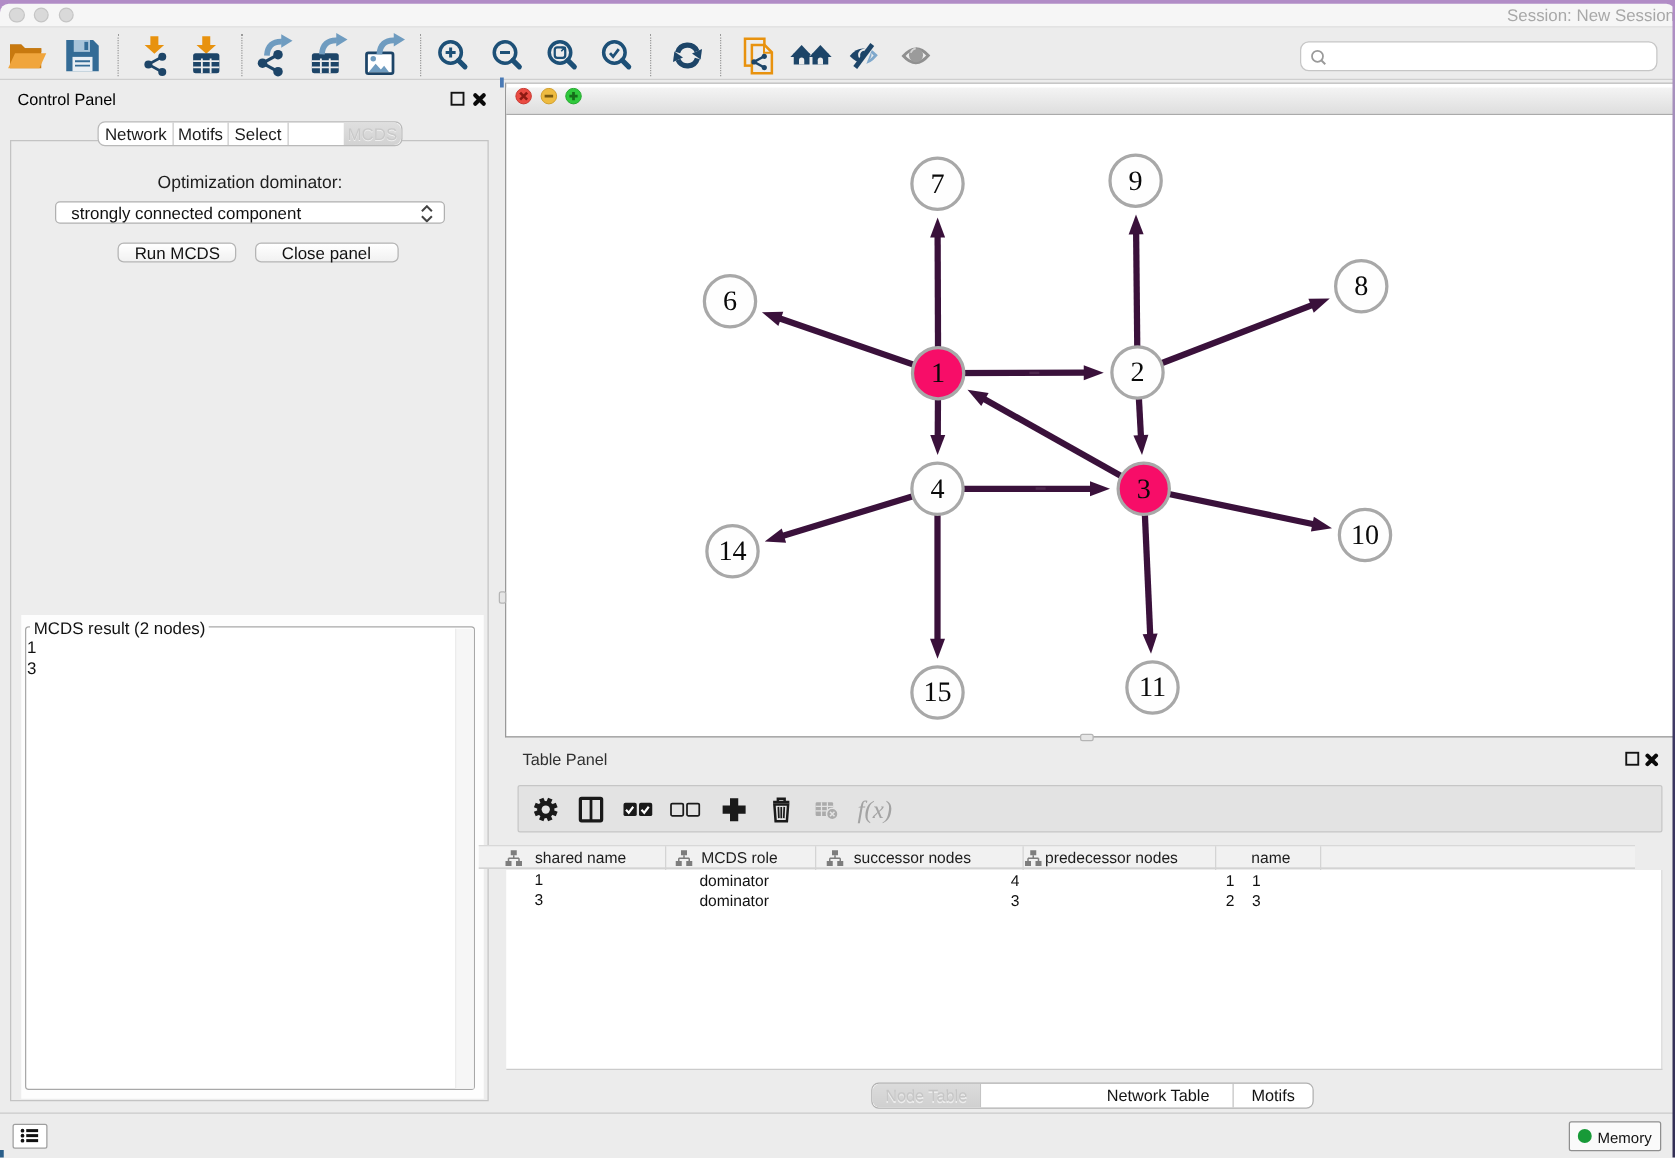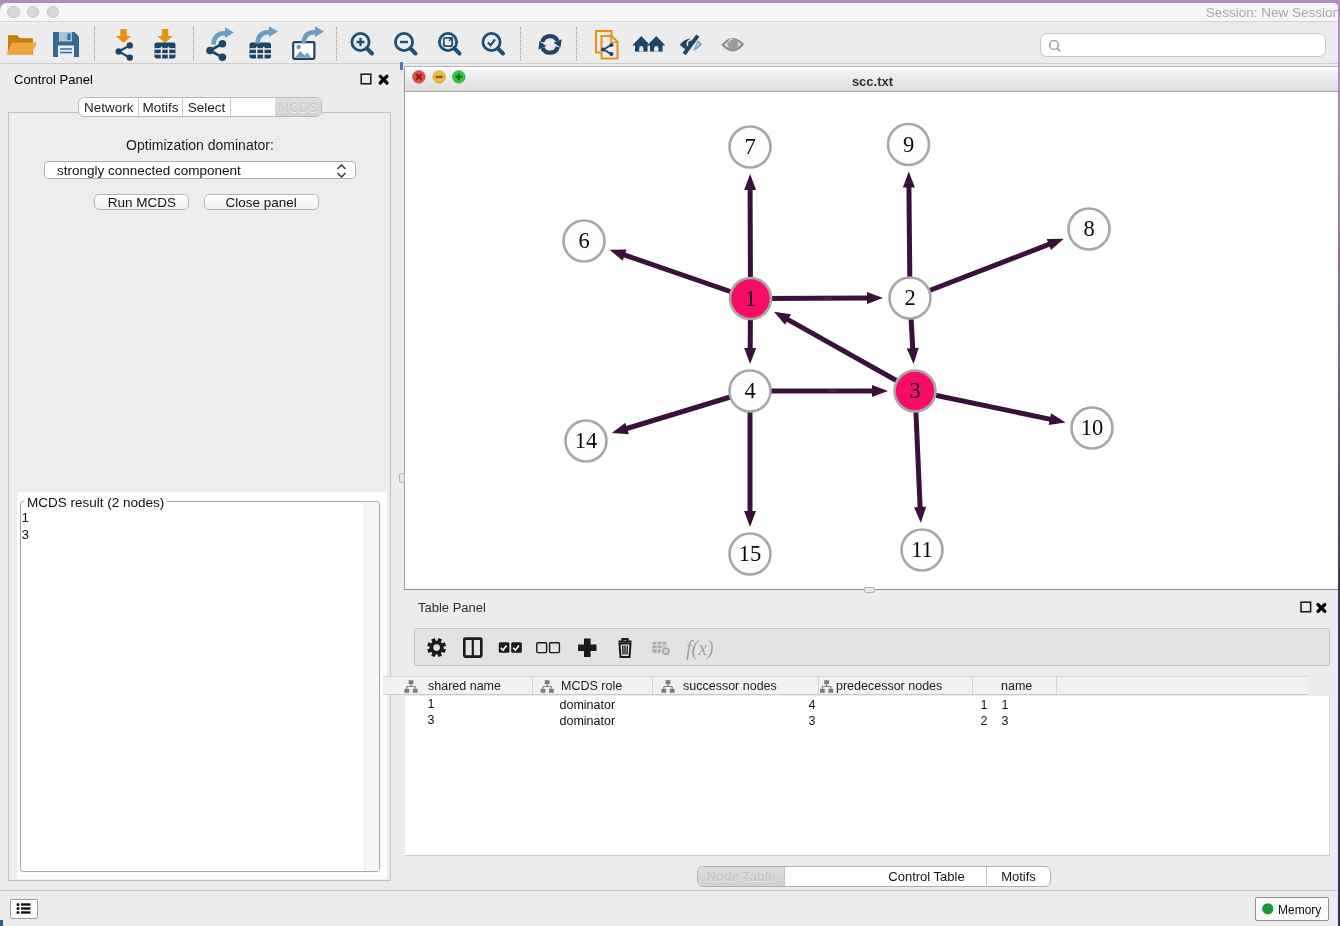--- a/index.html
+++ b/index.html
@@ -189,21 +189,20 @@
 <div id="frame" class="abs">
  <div id="ftitle" class="abs">
   <svg class="abs" style="left:0;top:0;" width="70" height="20">
    <circle cx="13.9" cy="6.9" r="6.2" fill="#ea4b42" stroke="#c93a33" stroke-width="0.8"></circle>
    <path d="M11.1,4.1 L16.7,9.7 M16.7,4.1 L11.1,9.7" stroke="#8e1a12" stroke-width="2.1"></path>
    <circle cx="34.1" cy="6.9" r="6.2" fill="#eebb40" stroke="#d19f2c" stroke-width="0.8"></circle>
    <path d="M30.7,6.9 h6.8" stroke="#7a5a10" stroke-width="2.3"></path>
    <circle cx="53.8" cy="6.9" r="6.2" fill="#2fc93c" stroke="#25a82f" stroke-width="0.8"></circle>
    <path d="M50.5,6.9 h6.6 M53.8,3.6 v6.6" stroke="#156e1a" stroke-width="2.2"></path>
   </svg>
-  <div id="ftext" class="abs">scc.txt</div>
  </div>
  <svg id="graph" class="abs" style="left:-1px;top:25px;" width="935" height="498">
 <line x1="346.5" y1="206.5" x2="346.1" y2="96.0" stroke="#3a113b" stroke-width="5"></line>
 <polygon points="346.1,82.0 352.1,98.0 340.1,98.0" fill="#3a113b"></polygon>
 <line x1="346.5" y1="206.5" x2="218.8" y2="162.4" stroke="#3a113b" stroke-width="5"></line>
 <polygon points="205.5,157.8 222.6,157.4 218.7,168.7" fill="#3a113b"></polygon>
 <line x1="346.5" y1="206.5" x2="465.0" y2="206.1" stroke="#3a113b" stroke-width="5"></line>
 <polygon points="479.0,206.1 463.0,212.1 463.0,200.1" fill="#3a113b"></polygon>
 <line x1="346.5" y1="206.5" x2="346.2" y2="258.0" stroke="#3a113b" stroke-width="5"></line>
 <polygon points="346.1,272.0 340.2,256.0 352.2,256.0" fill="#3a113b"></polygon>
@@ -328,23 +327,23 @@
  <div class="cell abs" style="left:404px;top:2px;">4</div>
  <div class="cell abs" style="left:576px;top:2px;">1</div>
  <div class="cell abs" style="left:597px;top:2px;">1</div>
  <div class="cell abs" style="left:23px;top:17.5px;">3</div>
  <div class="cell abs" style="left:155px;top:18px;">dominator</div>
  <div class="cell abs" style="left:404px;top:18px;">3</div>
  <div class="cell abs" style="left:576px;top:18px;">2</div>
  <div class="cell abs" style="left:597px;top:18px;">3</div>
 </div>
 <div id="btabs" class="abs">
- <div style="width:87px;font-weight:bold;">Node Table</div>
+ <div style="width:87px;">Node Table</div>
  <div style="width:82px;margin-top:24px;">Edge Table</div>
- <div style="width:120px;">Control Table</div>
+ <div style="width:120px;">Network Table</div>
  <div style="width:63px;">Motifs</div>
 </div>
 
 <div id="status" class="abs"></div>
 <div id="listbtn" class="abs">
  <svg width="26" height="17" viewBox="0 0 26 17">
   <circle cx="7" cy="4.5" r="1.5" fill="#111"></circle>
       <rect x="10" y="3.3" width="9.5" height="2.4" fill="#111"></rect>
   <circle cx="7" cy="8.5" r="1.5" fill="#111"></circle>
       <rect x="10" y="7.3" width="9.5" height="2.4" fill="#111"></rect>

